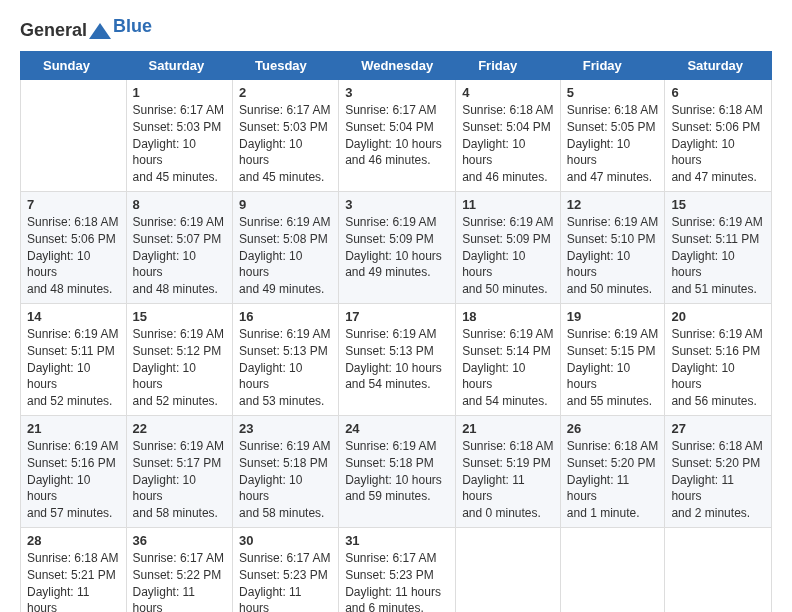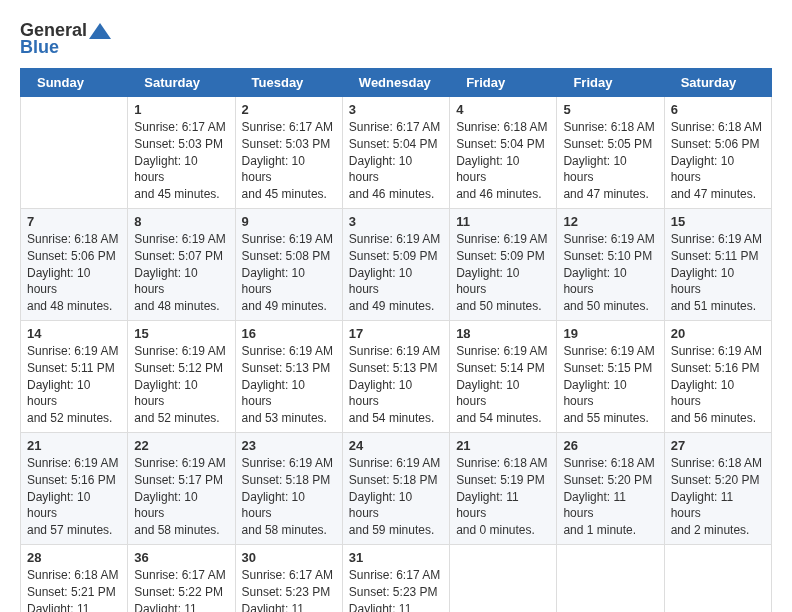--- a/index.html
+++ b/index.html
@@ -11,21 +11,21 @@
       padding: 20px;
     }
     .header {
       display: flex;
       align-items: flex-start;
       justify-content: space-between;
       margin-bottom: 10px;
     }
     .logo {
       display: flex;
-      flex-direction: column;
+      flex-direction: row;
       align-items: flex-start;
     }
     .title-section {
       text-align: right;
     }
     .title-section h1 {
       font-size: 32px;
       font-weight: bold;
       color: #333;
     }
@@ -36,21 +36,21 @@
     }
     .calendar {
       width: 100%;
       border-collapse: collapse;
       border: 1px solid #ccc;
     }
     .calendar th {
       background-color: #2e6db4;
       color: #fff;
       text-align: left;
-      padding: 6px 16px;
+      padding: 6px 22px;
       font-size: 13px;
       border: 1px solid #2e6db4;
     }
     .calendar td {
       vertical-align: top;
       padding: 5px 6px;
       border: 1px solid #ddd;
       width: calc(100% / 7);
       min-height: 80px;
       font-size: 10.5px;

